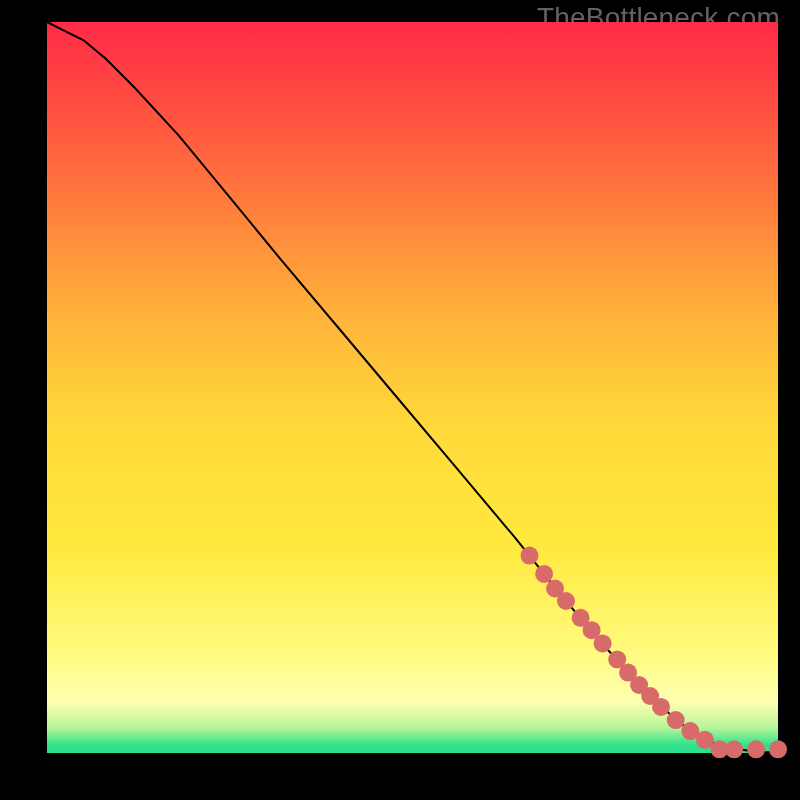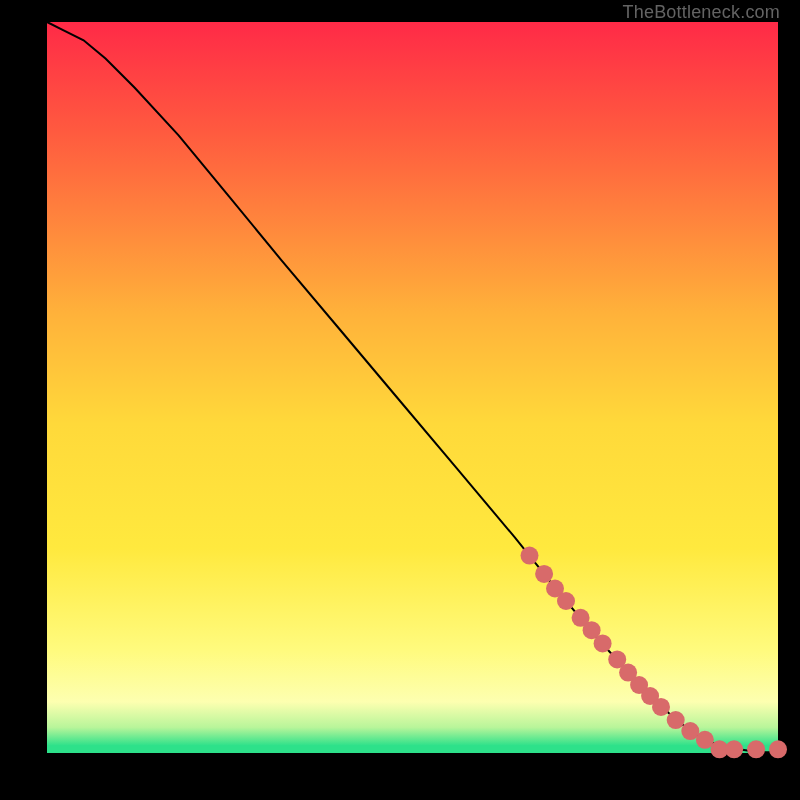--- a/index.html
+++ b/index.html
@@ -22,21 +22,21 @@
     left: 47px;
     top: 22px;
     width: 731px;
     height: 731px;
     
   }
   .watermark {
     position: absolute;
     top: 2px;
     right: 20px;
-    font-size: 18px;
+    font-size: 28px;
     font-weight: 500;
     color: #636363;
     letter-spacing: 0.2px;
     font-family: Arial, Helvetica, sans-serif;
   }
   svg.curve {
     position: absolute;
     left: 0;
     top: 0;
     width: 731px;

